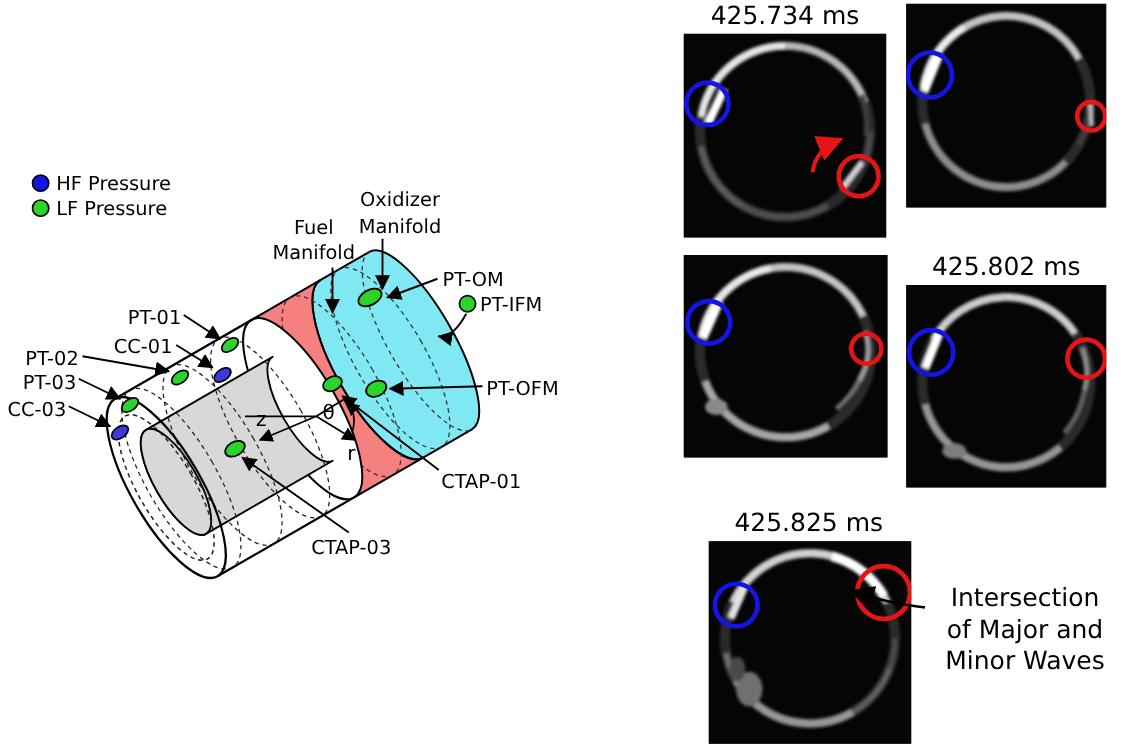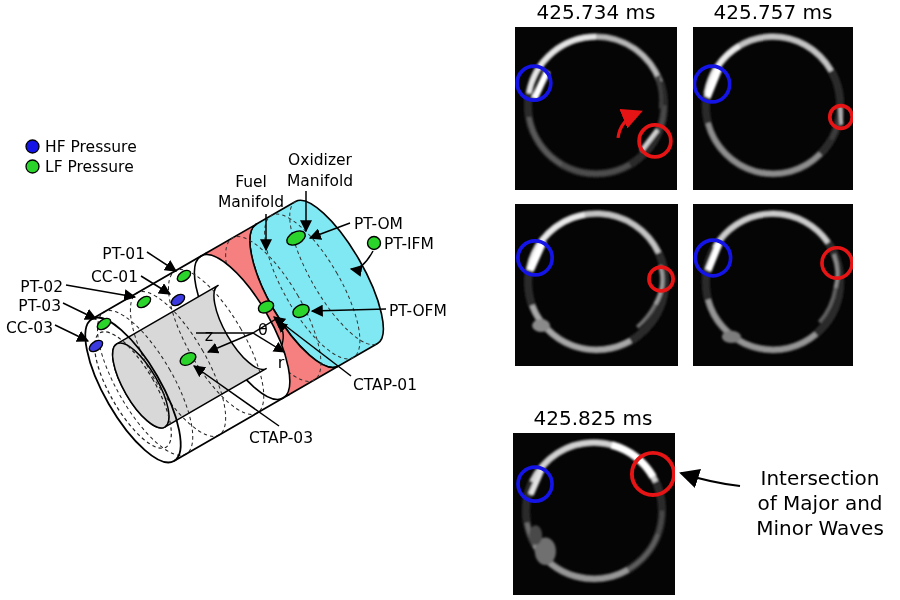--- a/index.html
+++ b/index.html
@@ -1,21 +1,21 @@
 <!DOCTYPE html>
 <html><head>
 <meta charset="utf-8">
 <style>
   html,body{margin:0;padding:0;background:#fff;}
   #fig{position:relative;width:900px;height:600px;background:#fff;overflow:hidden;
        font-family:"DejaVu Sans",sans-serif;}
   svg text{font-family:"DejaVu Sans",sans-serif;fill:#000;}
   .lbl{font-size:15.5px;}
   .axlbl{font-size:16px;}
-  .frame{position:absolute;}
+  .frame{position:absolute;margin-left:32px;}
   .ts{font-size:20px;line-height:24px;height:24px;text-align:center;color:#000;white-space:nowrap;}
   .shot{display:block;margin-top:3px;background:#000;}
   #annotation{position:absolute;left:735px;top:466px;width:170px;text-align:center;
               font-size:20px;line-height:25px;color:#000;}
   #annotation span{display:block;}
   #ann-arrow{position:absolute;left:672px;top:460px;}
 </style>
 </head>
 <body>
 
@@ -136,21 +136,20 @@
         <path d="M88,30 Q91,40 90,50" stroke="#3c3c3c" stroke-width="2.5"></path>
         <path d="M78,76 L88,63" stroke="#cfcfcf" stroke-width="3"></path>
       </g>
       <circle cx="11.7" cy="34.4" r="10.4" fill="none" stroke-width="2.3" stroke="#1414e6"></circle>
       <circle cx="86.4" cy="69.9" r="9.8" fill="none" stroke-width="2.3" stroke="#e61414"></circle>
       <path d="M63.6,68 Q65,57 76.5,52.3" fill="none" stroke-width="2" marker-end="url(#ahr)" stroke="#e61414"></path>
     </svg>
   </div>
 
   <div class="frame" style="left:693px;top:0;width:160px;">
-    <div class="ts">425.757 ms</div>
     <svg class="shot" width="160" height="163" viewBox="0 0 100 100" preserveAspectRatio="none">
       <defs>
           <filter id="fb2" x="-15%" y="-15%" width="130%" height="130%">
             <feGaussianBlur stdDeviation="0.7"></feGaussianBlur>
           </filter>
         </defs>
       <rect width="100" height="100" fill="#050505"></rect>
       <g fill="none" filter="url(#fb2)">
         <circle cx="50" cy="48" r="42" stroke="#2a2a2a" stroke-width="5"></circle>
         <path d="M11.9,30.2 A42,42 0 0 1 86.4,27" stroke="#c4c4c4" stroke-width="3.2"></path>
@@ -182,20 +181,21 @@
         <path d="M86,62 Q82,70 75,76" stroke="#6f6f6f" stroke-width="2.4"></path>
         <path d="M10.5,62.4 A42,42 0 0 0 71,84.4" stroke="#a8a8a8" stroke-width="3.4"></path>
         <ellipse cx="16" cy="75" rx="5.5" ry="4" fill="#8a8a8a" stroke="none"></ellipse>
       </g>
       <circle cx="12.3" cy="33.3" r="10.5" fill="none" stroke-width="2.3" stroke="#1414e6"></circle>
       <circle cx="89.6" cy="46.3" r="7.4" fill="none" stroke-width="2.3" stroke="#e61414"></circle>
     </svg>
   </div>
 
   <div class="frame" style="left:693px;top:201px;width:160px;">
+    <div class="ts">425.802 ms</div>
     <svg class="shot" width="160" height="162" viewBox="0 0 100 100" preserveAspectRatio="none">
       <defs>
           <filter id="fb4" x="-15%" y="-15%" width="130%" height="130%">
             <feGaussianBlur stdDeviation="0.7"></feGaussianBlur>
           </filter>
         </defs>
       <rect width="100" height="100" fill="#050505"></rect>
       <g fill="none" filter="url(#fb4)">
         <circle cx="50" cy="48" r="42" stroke="#2a2a2a" stroke-width="5"></circle>
         <path d="M13.6,27 A42,42 0 0 1 84.4,23.9" stroke="#cdcdcd" stroke-width="3.2"></path>
@@ -203,21 +203,21 @@
         <path d="M88,31 Q92,42 89,52" stroke="#8a8a8a" stroke-width="2.5"></path>
         <path d="M89,52 Q87,64 79,73" stroke="#606060" stroke-width="2.4"></path>
         <path d="M9.4,58.9 A42,42 0 0 0 77,80.2" stroke="#969696" stroke-width="3.4"></path>
         <ellipse cx="24" cy="82" rx="6" ry="3.8" fill="#7d7d7d" stroke="none"></ellipse>
       </g>
       <circle cx="12.5" cy="33.3" r="11" fill="none" stroke-width="2.3" stroke="#1414e6"></circle>
       <circle cx="90" cy="36.4" r="9.4" fill="none" stroke-width="2.3" stroke="#e61414"></circle>
     </svg>
   </div>
 
-  <div class="frame" style="left:513px;top:406px;width:160px;">
+  <div class="frame" style="left:535px;top:406px;width:160px;">
     <div class="ts">425.825 ms</div>
     <svg class="shot" width="162" height="162" viewBox="0 0 100 100" preserveAspectRatio="none">
       <defs>
           <filter id="fb5" x="-15%" y="-15%" width="130%" height="130%">
             <feGaussianBlur stdDeviation="0.7"></feGaussianBlur>
           </filter>
         </defs>
       <rect width="100" height="100" fill="#050505"></rect>
       <g fill="none" filter="url(#fb5)">
         <circle cx="50" cy="48" r="42" stroke="#2a2a2a" stroke-width="5"></circle>

